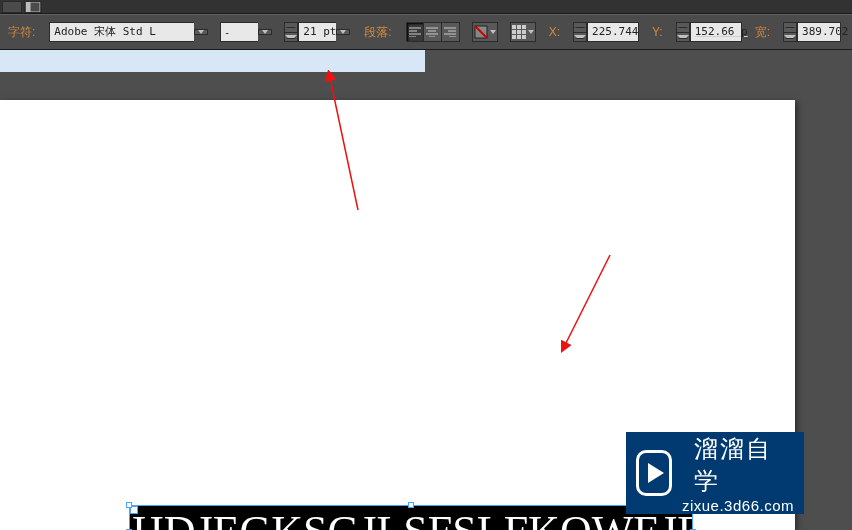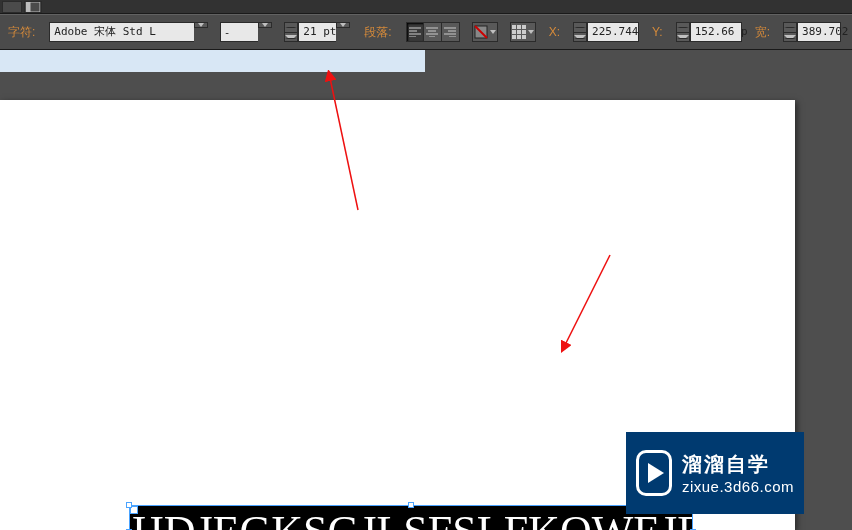--- a/index.html
+++ b/index.html
@@ -49,21 +49,21 @@
     color: #222;
     height: 20px;
     border: 1px solid #2b2b2b;
     padding: 0 4px;
     font-size: 11px;
     line-height: 18px;
     display: inline-block;
   }
   .dropdown {
     display: flex;
-    align-items: flex-start;
+    align-items: center;
     height: 20px;
   }
   .dropdown .field { border-right: none; }
   .dropbtn {
     width: 14px;
     background: #595959;
     border: 1px solid #2b2b2b;
     display: flex; align-items:center; justify-content:center;
     cursor: pointer;
   }
@@ -179,21 +179,21 @@
   }
   .watermark .play::before{
     content:'';
     width:0;height:0;
     border-top:10px solid transparent;
     border-bottom:10px solid transparent;
     border-left:16px solid #fff;
     margin-left:4px;
   }
   .watermark .txtgrp { display:flex; flex-direction:column; color:#fff; }
-  .watermark .cn { font-size: 20px; font-weight:bold; letter-spacing:2px; }
+  .watermark .cn { font-size: 24px; font-weight:normal; letter-spacing:2px;margin-left:12px; }
   .watermark .url { font-size: 15px; letter-spacing:0.5px; }
 </style>
 </head>
 <body>
 
 <div class="menubar">
   <div class="emptybox"></div>
   <div class="panelicon">
     <svg width="14" height="10" viewBox="0 0 14 10">
       <rect x="0" y="0" width="14" height="10" fill="none" stroke="#bdbdbd" stroke-width="1"></rect>
@@ -296,21 +296,21 @@
           <div class="tri-up-sm"></div>
         </div>
       <div>
           <div class="tri-dn-sm"></div>
         </div>
     </div>
     <span class="field coord-field">225.744 </span>
   </div>
 
   <span class="coord-lbl">Y:</span>
-  <div style="display:flex;">
+  <div style="display:flex;text-decoration:underline;">
     <div class="spinbtns">
       <div>
           <div class="tri-up-sm"></div>
         </div>
       <div>
           <div class="tri-dn-sm"></div>
         </div>
     </div>
     <span class="field coord-field">152.66 p</span>
   </div>

